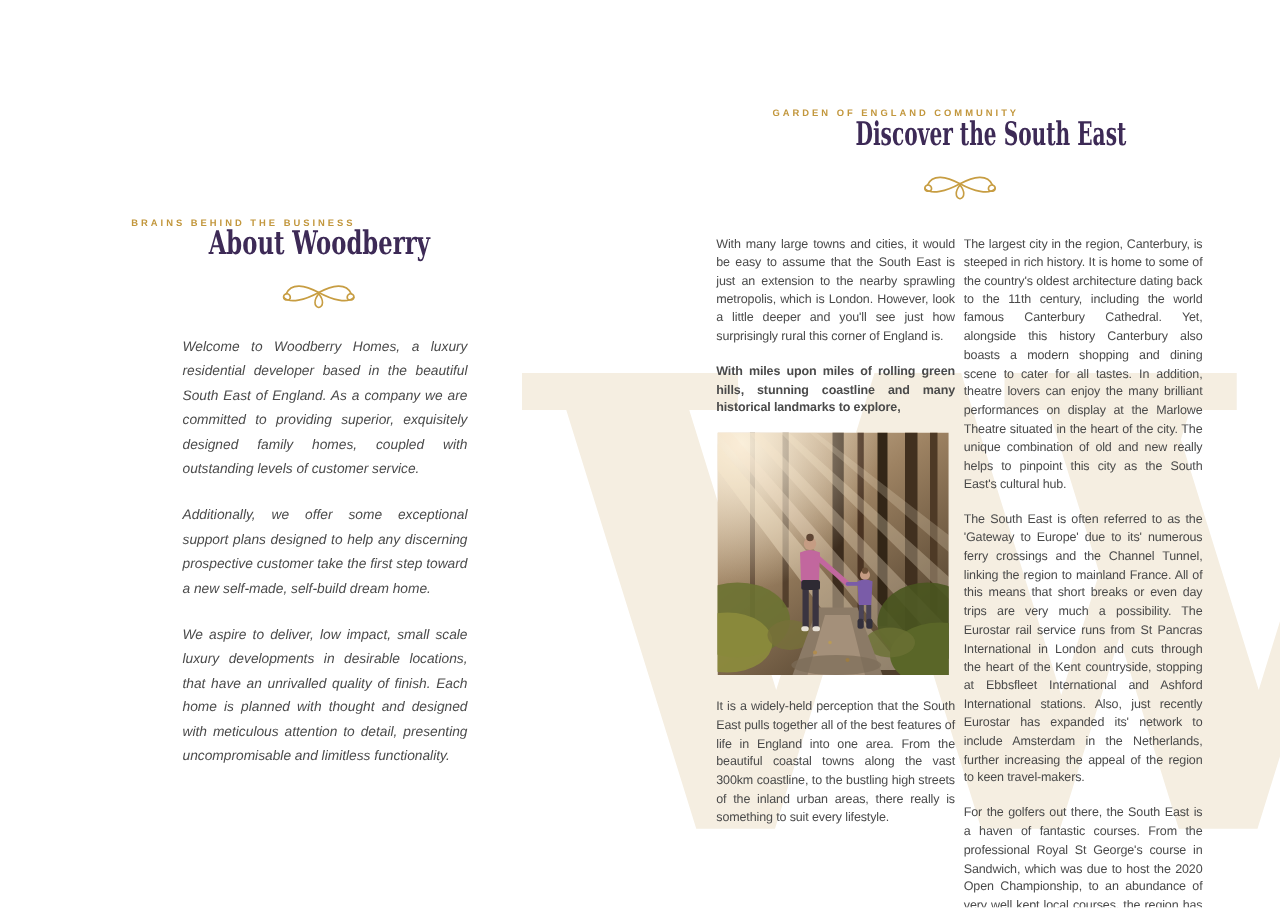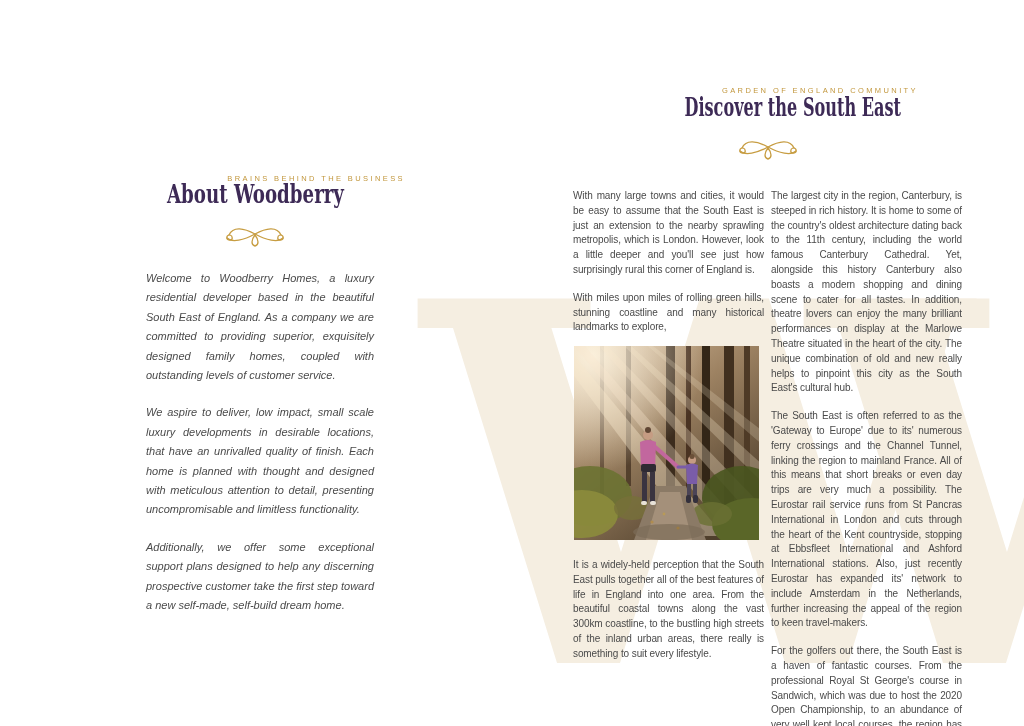--- a/index.html
+++ b/index.html
@@ -2,21 +2,21 @@
 <html><head>
 <meta charset="utf-8">
 <style>
   html,body { margin:0; padding:0; background:#ffffff; }
   .canvas {
     position:relative; width:1024px; height:726px; background:#ffffff;
     overflow:hidden; font-family:"Liberation Sans", sans-serif;
   }
   .watermark-layer { position:absolute; left:0; top:0; width:1024px; height:726px; pointer-events:none; }
   .eyebrow {
-    position:absolute; text-align:right; font-size:7.5px; font-weight:normal;
+    position:absolute; text-align:left; font-size:7.5px; font-weight:bold;
     letter-spacing:2.4px; color:#c2973d; text-transform:uppercase; white-space:nowrap;
   }
   .page-title { position:absolute; text-align:center; color:#3d2a56; }
   .title-inner {
     display:inline-block; font-family:"DejaVu Serif", serif; font-weight:bold;
     font-size:26px; white-space:nowrap; transform-origin:50% 50%;
   }
   .scale-left  { transform:scaleX(0.70); }
   .scale-right { transform:scaleX(0.62); }
   .flourish { position:absolute; }
@@ -49,22 +49,22 @@
         <path d="M7,13 C11,4 22,6 33,12 C44,18 56,21 61,16"></path>
         <path d="M59,13 C55,4 44,6 33,12 C22,18 10,21 5,16"></path>
         <path d="M7,13 C4,14 4,18 8,18 C11,18 11,14 8,13"></path>
         <path d="M59,13 C62,14 62,18 58,18 C55,18 55,14 58,13"></path>
         <path d="M33,13 C29,18 29,23 33,24 C37,23 37,18 33,13"></path>
       </g>
     </svg>
 
     <div class="body-col left-body" style="left:146px; top:269px; width:228px;">
       <p>Welcome to Woodberry Homes, a luxury residential developer based in the beautiful South East of England. As a company we are committed to providing superior, exquisitely designed family homes, coupled with outstanding levels of customer service.</p>
+      <p>Additionally, we offer some exceptional support plans designed to help any discerning prospective customer take the first step toward a new self-made, self-build dream home.</p>
       <p>We aspire to deliver, low impact, small scale luxury developments in desirable locations, that have an unrivalled quality of finish. Each home is planned with thought and designed with meticulous attention to detail, presenting uncompromisable and limitless functionality.</p>
-      <p>Additionally, we offer some exceptional support plans designed to help any discerning prospective customer take the first step toward a new self-made, self-build dream home.</p>
     </div>
   </section>
 
   <section>
     <div class="eyebrow" style="left:618px; top:86px; width:300px;">GARDEN OF ENGLAND COMMUNITY</div>
 
     <h1 class="page-title" style="left:618px; top:87px; width:300px; margin:0;">
       <span class="title-inner scale-right">Discover the South East</span>
     </h1>
 
@@ -73,21 +73,21 @@
         <path d="M7,13 C11,4 22,6 33,12 C44,18 56,21 61,16"></path>
         <path d="M59,13 C55,4 44,6 33,12 C22,18 10,21 5,16"></path>
         <path d="M7,13 C4,14 4,18 8,18 C11,18 11,14 8,13"></path>
         <path d="M59,13 C62,14 62,18 58,18 C55,18 55,14 58,13"></path>
         <path d="M33,13 C29,18 29,23 33,24 C37,23 37,18 33,13"></path>
       </g>
     </svg>
 
     <div class="body-col right-col" style="left:573px; top:189px; width:191px;">
       <p>With many large towns and cities, it would be easy to assume that the South East is just an extension to the nearby sprawling metropolis, which is London. However, look a little deeper and you'll see just how surprisingly rural this corner of England is.</p>
-      <p style="margin-bottom:10px;">With miles upon miles of rolling green hills, stunning coastline and many historical landmarks to explore,</p>
+      <p style="margin-bottom:10px;font-weight:bold;">With miles upon miles of rolling green hills, stunning coastline and many historical landmarks to explore,</p>
 
       
       <svg class="photo-block" width="185" height="194" viewBox="0 0 185 194" aria-hidden="true">
         <defs>
           <linearGradient id="bg" x1="0" y1="0" x2="0.7" y2="1">
             <stop offset="0" stop-color="#d9c0a0"></stop>
             <stop offset="0.45" stop-color="#9d8262"></stop>
             <stop offset="1" stop-color="#4f3f2c"></stop>
           </linearGradient>
           <radialGradient id="glow" cx="0.1" cy="0.05" r="0.6">

